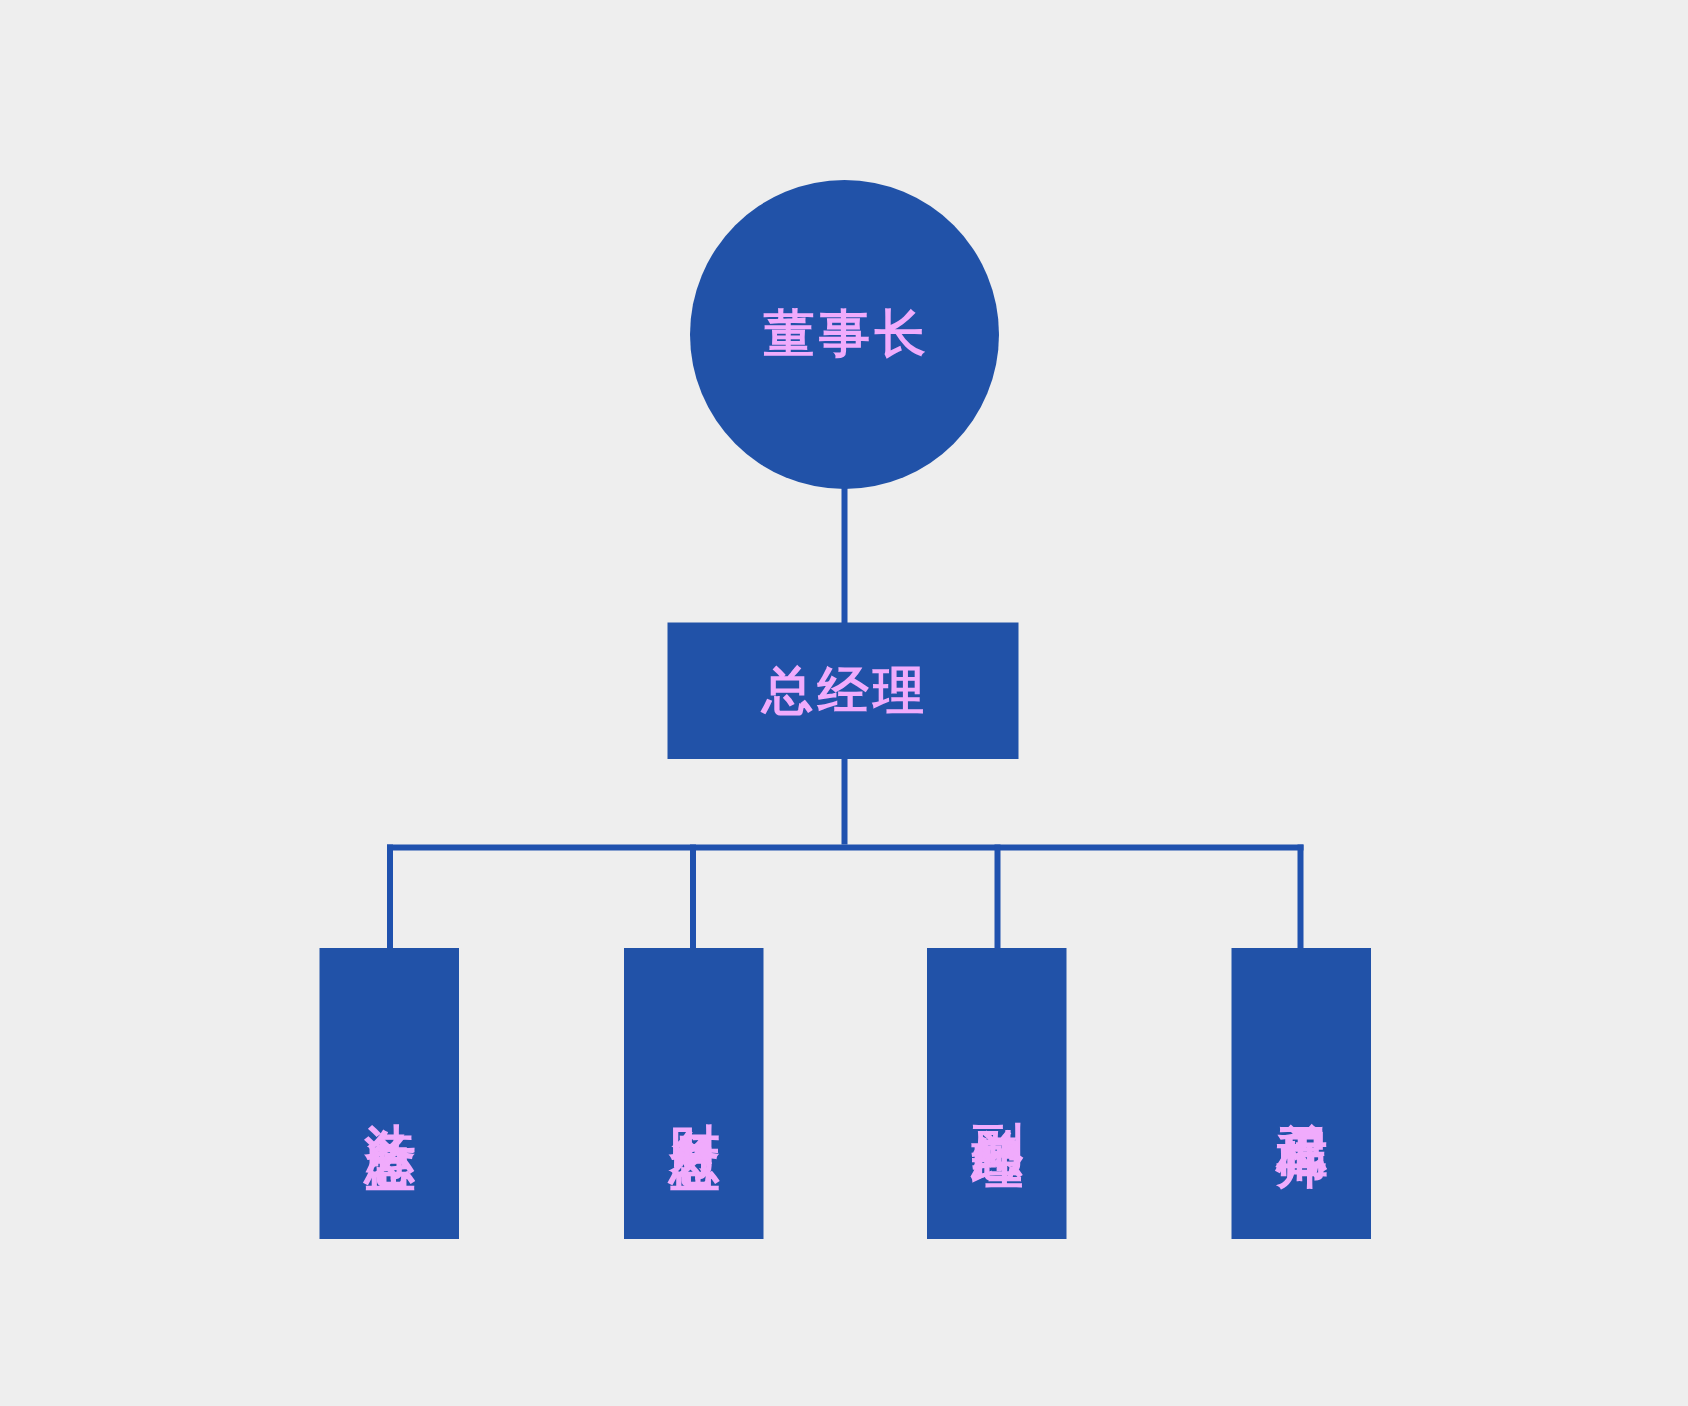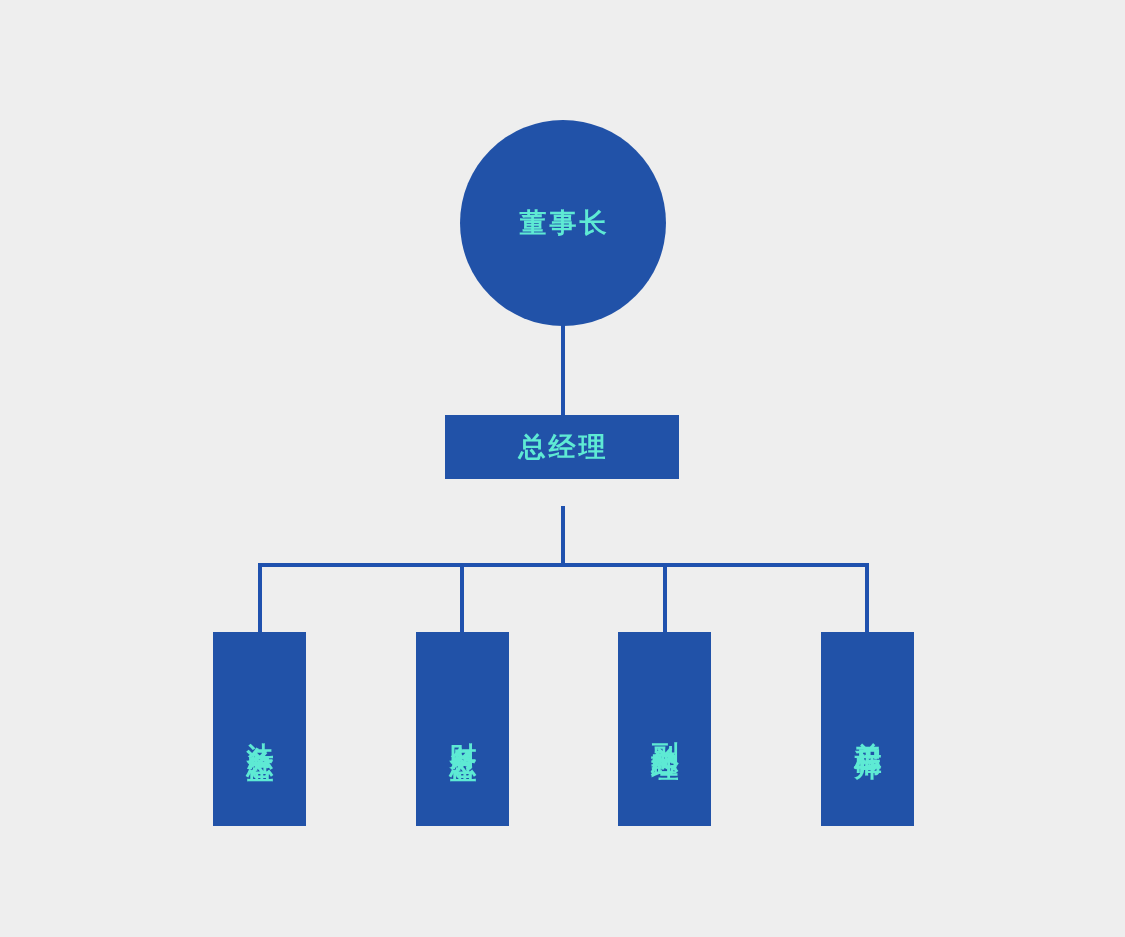--- a/index.html
+++ b/index.html
@@ -12,44 +12,44 @@
   .canvas {
     position: relative;
     width: 1125px;
     height: 937px;
     background: #eeeeee;
     overflow: hidden;
   }
   .node {
     position: absolute;
     background: #2152a8;
-    color: #5eead4;
+    color: #f0abfc;
     display: flex;
     align-items: center;
     justify-content: center;
     font-weight: bold;
-    font-size: 27px;
+    font-size: 34px;
     box-sizing: border-box;
   }
   .node-circle {
     left: 460px;
     top: 120px;
     width: 206px;
     height: 206px;
     border-radius: 50%;
   }
   .node-circle .label {
     letter-spacing: 3px;
     margin-left: 3px; 
   }
   .node-rect-wide {
     left: 445px;
     top: 415px;
     width: 234px;
-    height: 64px;
+    height: 91px;
   }
   .node-rect-wide .label {
     letter-spacing: 3px;
     margin-left: 3px;
   }
   .node-rect-tall {
     top: 632px;
     width: 93px;
     height: 194px;
   }

